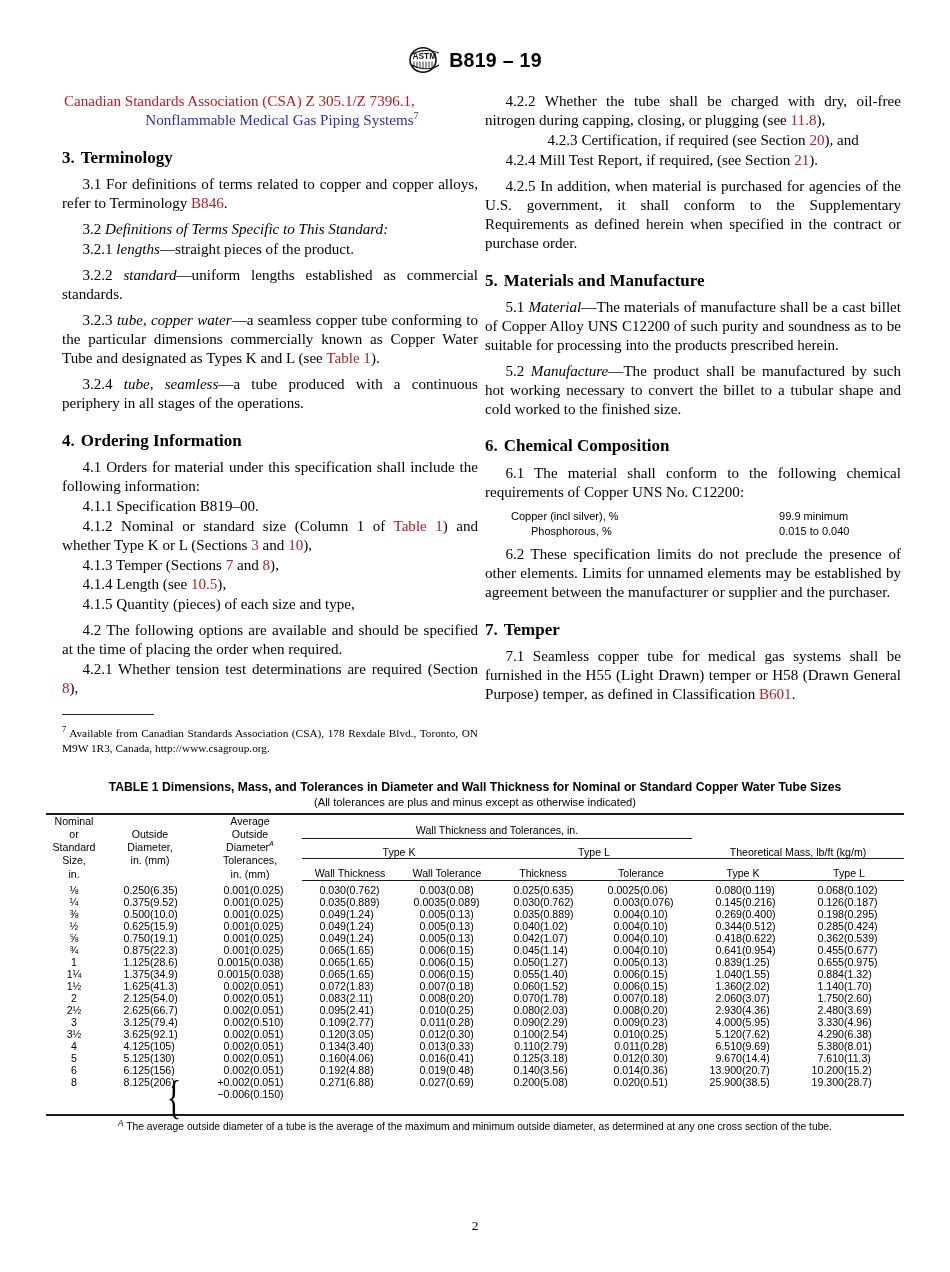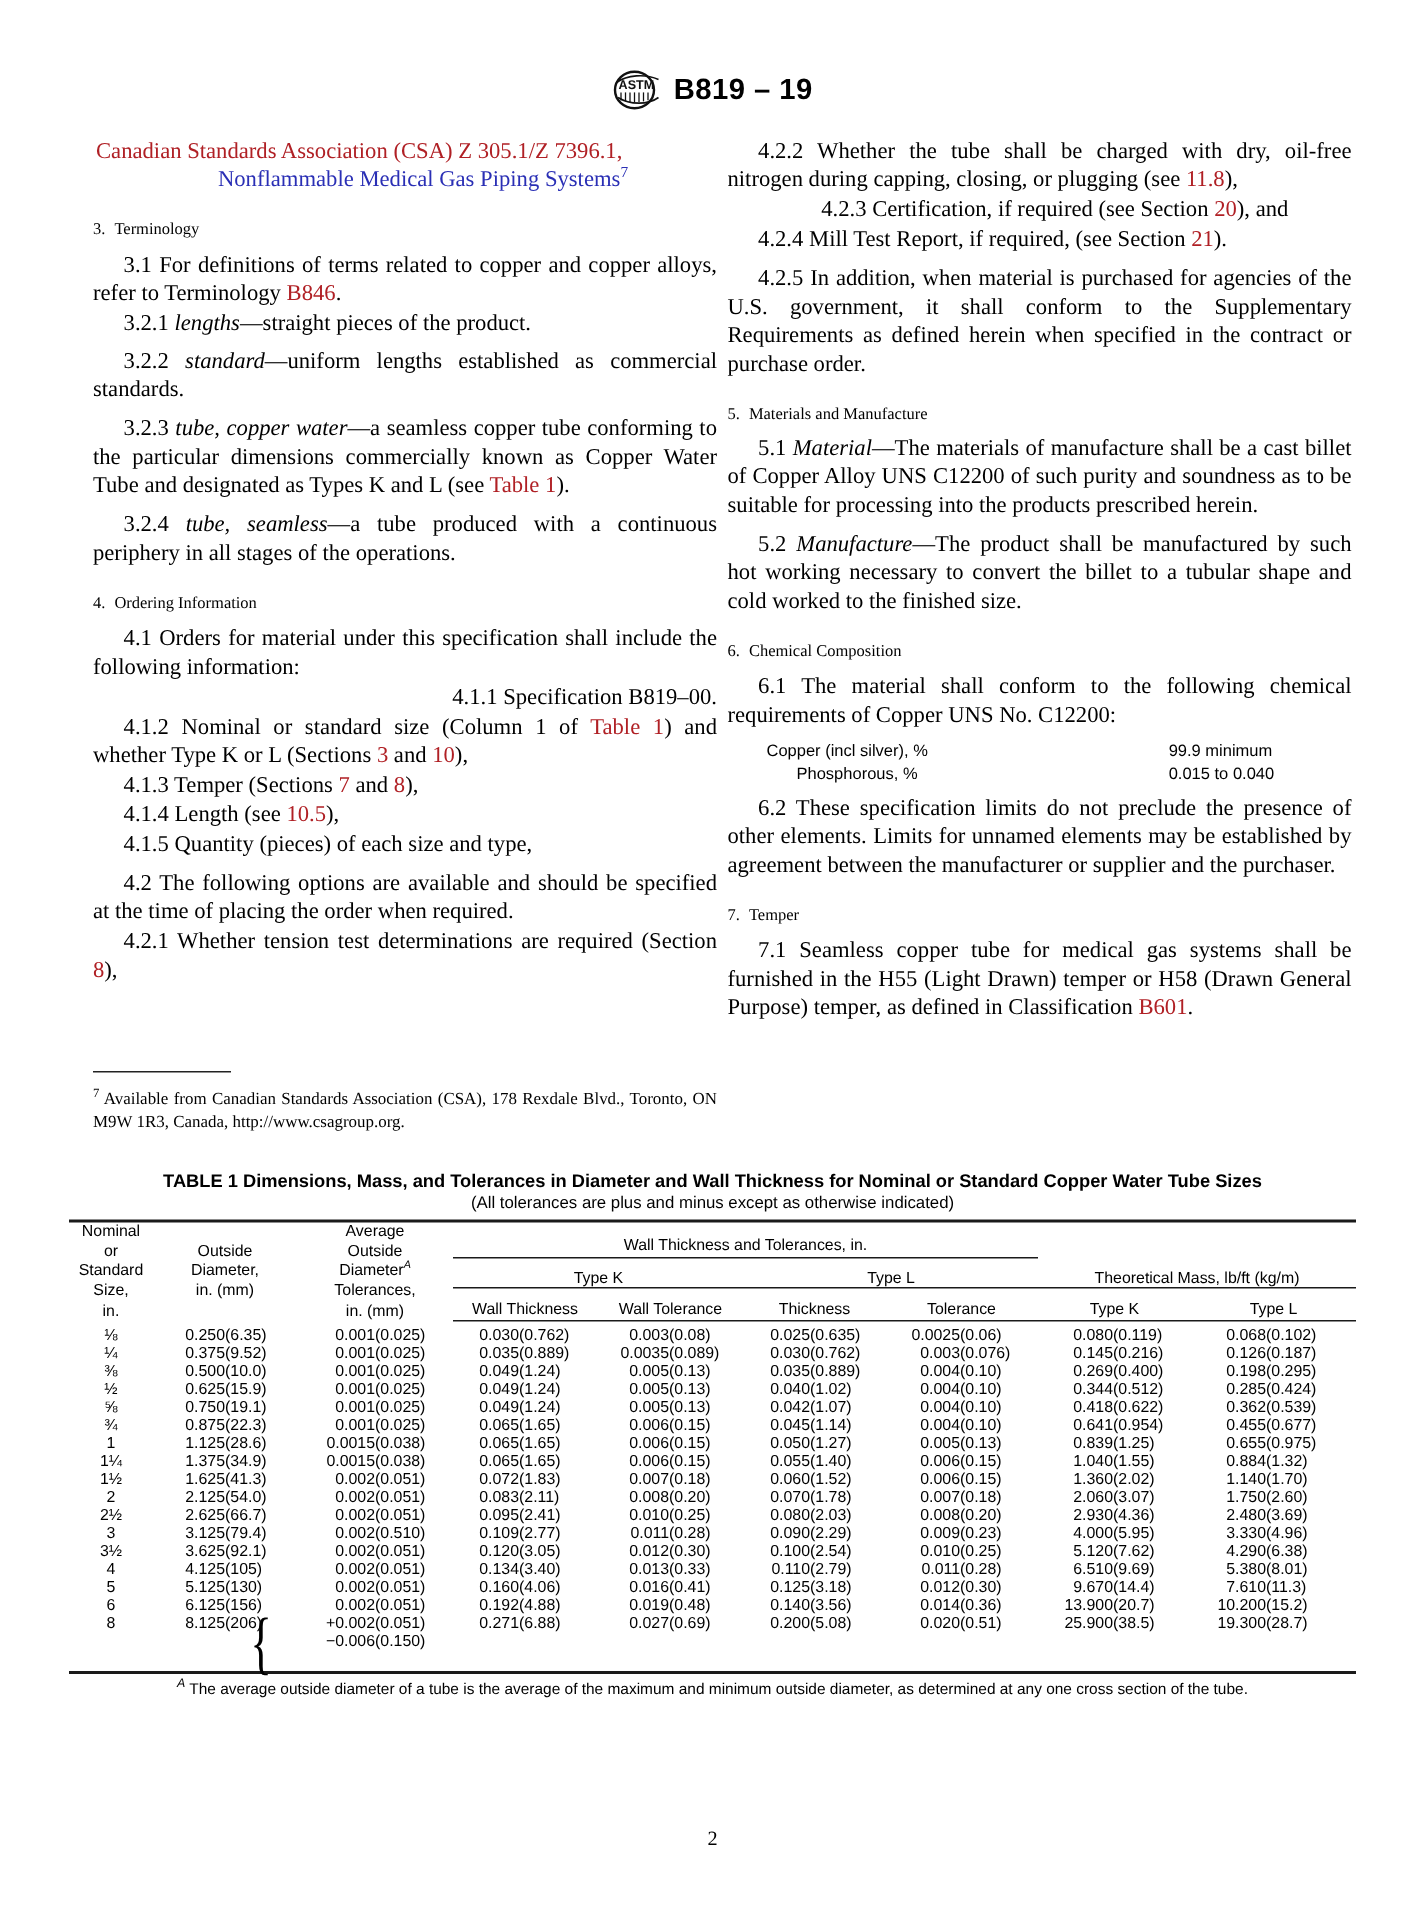--- a/index.html
+++ b/index.html
@@ -76,22 +76,22 @@
     display: flex;
     justify-content: space-between;
   }
   .red { color: #b02025; }
   .blue { color: #2a2fb5; }
   .it { font-style: italic; }
   sup { font-size: 0.68em; vertical-align: super; line-height: 0; }
 
   h2.sec {
     font-family: "Liberation Serif", serif;
-    font-weight: normal;
-    font-size: 11px;
+    font-weight: bold;
+    font-size: 17px;
     margin: 17px 0 3px 0;
     text-indent: 0;
   }
   h2.sec .num { margin-right: 6px; }
 
   
   .chem-table {
     font-family: "Liberation Sans", sans-serif;
     font-size: 11px;
     width: 360px;
@@ -253,35 +253,36 @@
         <span class="blue it" style="font-style:normal">Nonflammable Medical Gas Piping Systems</span><sup class="blue">7</sup>
       </div>
     </div>
 
     <h2 class="sec">
       <span class="num">3.</span><span>Terminology</span>
     </h2>
 
     <p class="p-ind"><span>3.1  For definitions of terms related to copper and copper alloys, refer to Terminology </span><span class="red">B846</span><span>.</span></p>
 
+    <p class="p-ind" style="text-align:left"><span>3.2</span>&nbsp;<span class="it">Definitions of Terms Specific to This Standard:</span></p>
 
     <p class="p-ind-tight" style="text-align:left"><span>3.2.1</span>&nbsp;<span class="it">lengths</span><span>—straight pieces of the product.</span></p>
 
     <p class="p-ind"><span>3.2.2</span>&nbsp;<span class="it">standard</span><span>—uniform lengths established as commercial standards.</span></p>
 
     <p class="p-ind"><span>3.2.3</span>&nbsp;<span class="it">tube, copper water</span><span>—a seamless copper tube conforming to the particular dimensions commercially known as Copper Water Tube and designated as Types K and L (see </span><span class="red">Table 1</span><span>).</span></p>
 
     <p class="p-ind"><span>3.2.4</span>&nbsp;<span class="it">tube, seamless</span><span>—a tube produced with a continuous periphery in all stages of the operations.</span></p>
 
     <h2 class="sec">
       <span class="num">4.</span><span>Ordering Information</span>
     </h2>
 
     <p class="p-ind">4.1  Orders for material under this specification shall include the following information:</p>
-    <p class="p-ind-tight" style="text-align:right">4.1.1  Specification B819–00.</p>
+    <p class="p-ind-tight" style="text-align:left">4.1.1  Specification B819–00.</p>
     <p class="p-ind-tight"><span>4.1.2  Nominal or standard size (Column 1 of </span><span class="red">Table 1</span><span>) and whether Type K or L (Sections </span><span class="red">3</span><span> and </span><span class="red">10</span><span>),</span></p>
     <p class="p-ind-tight" style="text-align:left"><span>4.1.3  Temper (Sections </span><span class="red">7</span><span> and </span><span class="red">8</span><span>),</span></p>
     <p class="p-ind-tight" style="text-align:left"><span>4.1.4  Length (see </span><span class="red">10.5</span><span>),</span></p>
     <p class="p-ind-tight" style="text-align:left">4.1.5  Quantity (pieces) of each size and type,</p>
 
     <p class="p-ind">4.2  The following options are available and should be specified at the time of placing the order when required.</p>
     <p class="p-ind-tight"><span>4.2.1  Whether tension test determinations are required (Section </span><span class="red">8</span><span>),</span></p>
   </div>
 
   <div class="fn-rule"></div>

